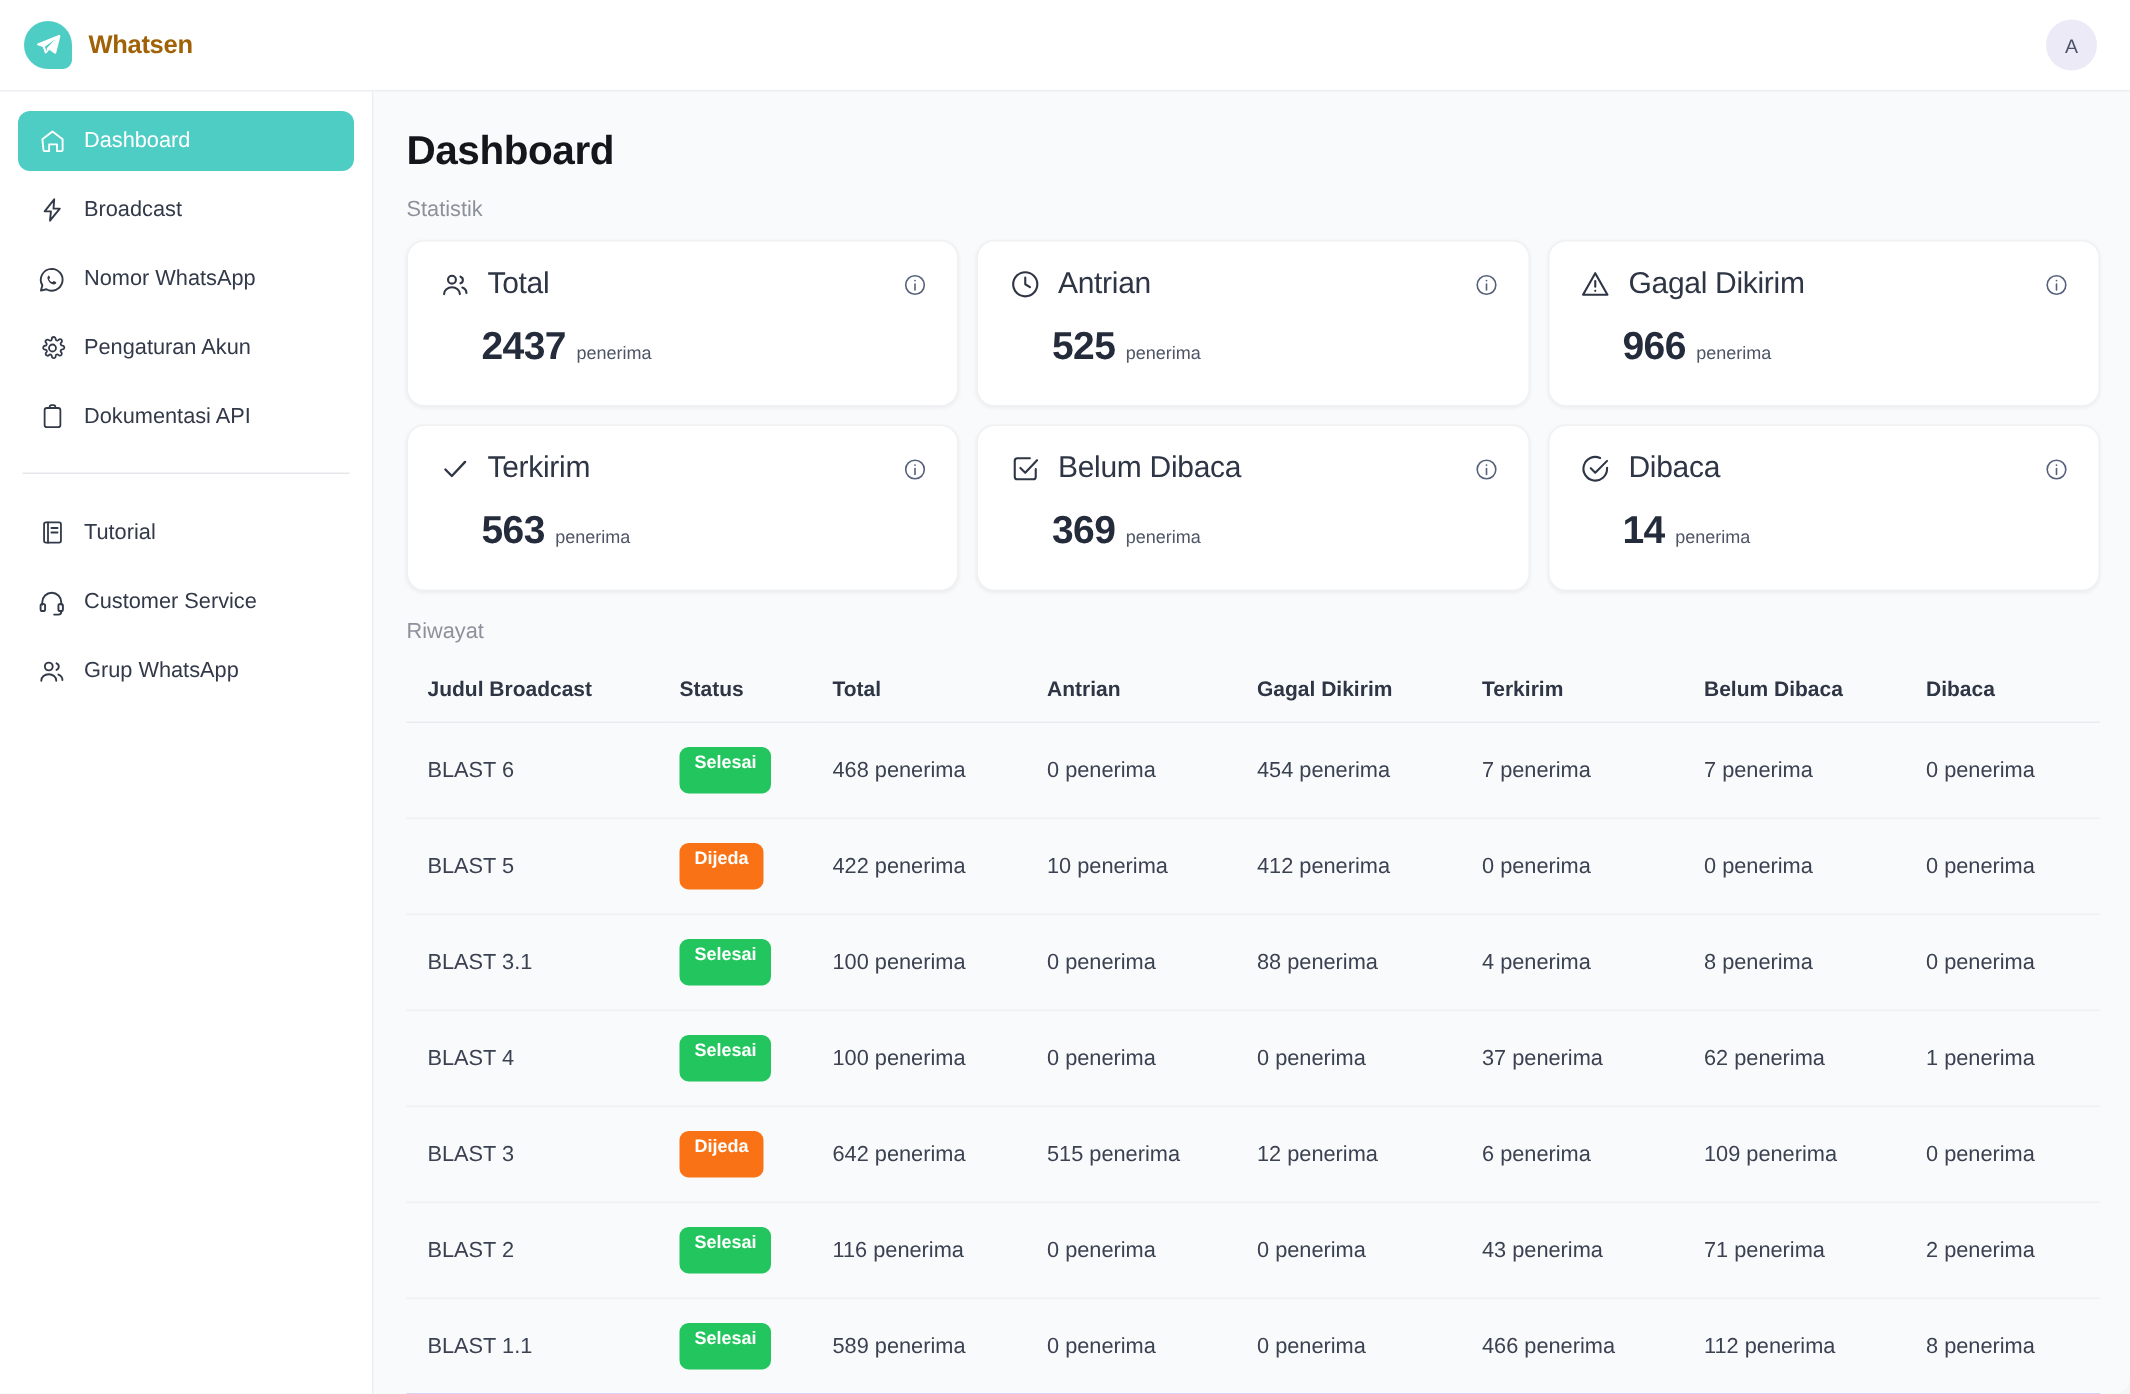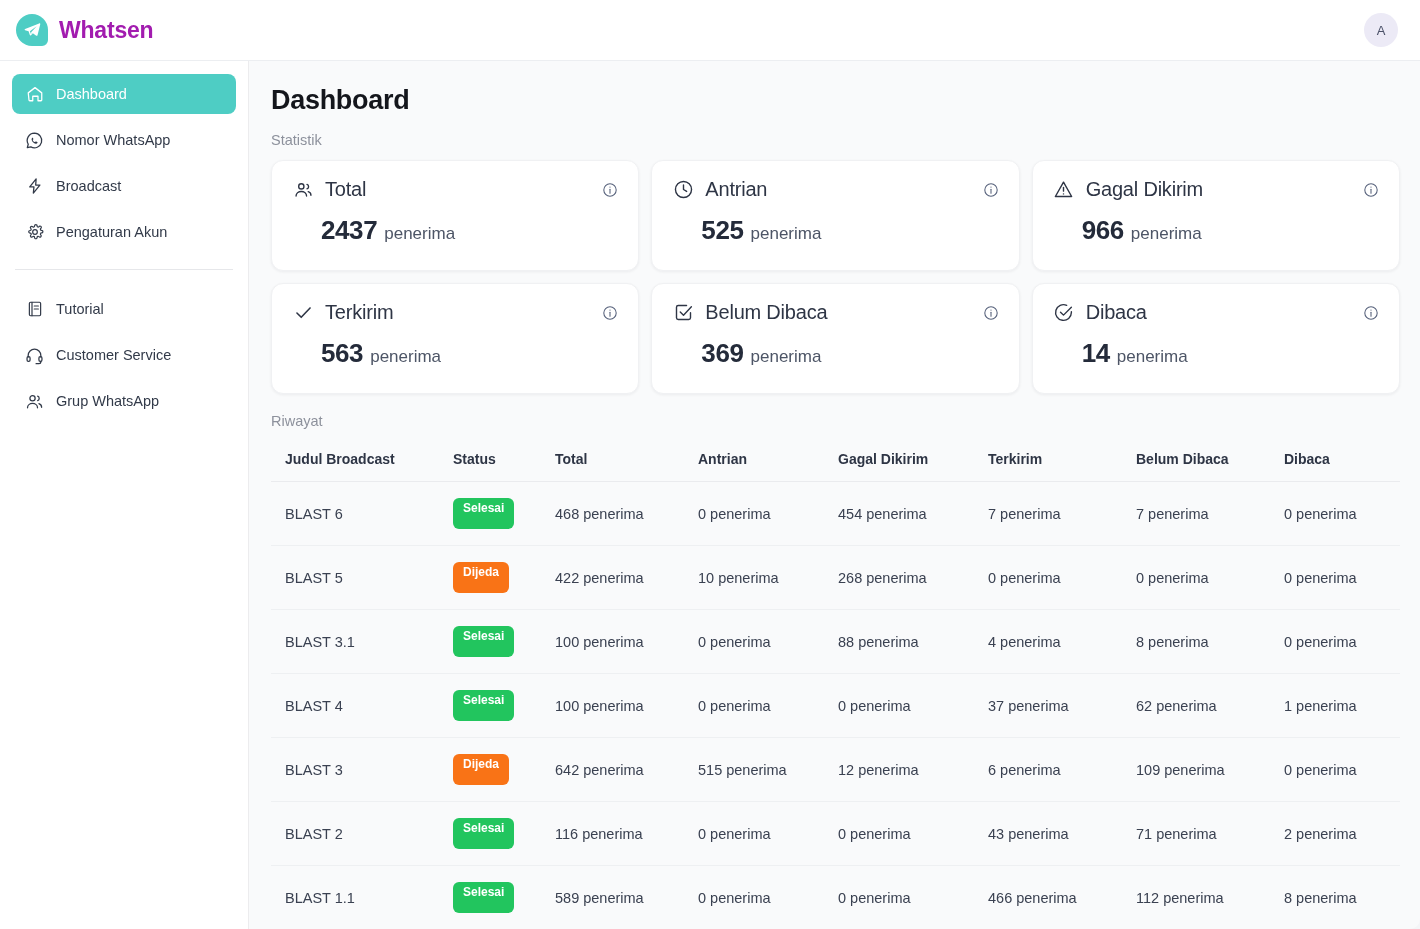--- a/index.html
+++ b/index.html
@@ -29,23 +29,23 @@
   .brand { display: flex; align-items: center; gap: 11px; }
   .brand-logo {
     width: 32px; height: 32px;
     background: #4ecdc4;
     border-radius: 50% 50% 6px 50%;
     display: flex; align-items: center; justify-content: center;
     flex: none;
   }
   .brand-logo svg { display: block; }
   .brand-name {
-    font-size: 23px;
+    font-size: 17px;
     font-weight: bold;
-    color: #a21caf;
+    color: #a16207;
     letter-spacing: -0.2px;
   }
   .avatar {
     width: 34px; height: 34px;
     border-radius: 50%;
     background: #eceaf6;
     color: #4b5168;
     font-size: 13px;
     display: flex; align-items: center; justify-content: center;
     flex: none;
@@ -145,21 +145,21 @@
   .stat-label .ico { width: 22px; height: 22px; flex: none; display: flex; align-items: center; justify-content: center; }
   .stat-label .ico svg { display: block; }
   .info-ico { width: 16px; height: 16px; flex: none; cursor: pointer; }
   .stat-bottom { display: flex; align-items: baseline; gap: 7px; margin-left: 29px; }
   .stat-value {
     font-size: 26px;
     font-weight: bold;
     color: #242b3a;
     letter-spacing: -0.4px;
   }
-  .stat-unit { font-size: 17px; color: #4d5566; }
+  .stat-unit { font-size: 12px; color: #4d5566; }
 
   
   .table-wrap { background: transparent; }
   table { width: 100%; border-collapse: collapse; }
   thead th {
     text-align: left;
     font-size: 14px;
     font-weight: bold;
     color: #2e3545;
     padding: 10px 6px 14px 6px;
@@ -247,47 +247,56 @@
           <svg width="18" height="18" viewBox="0 0 24 24" fill="none" stroke="currentColor" stroke-width="1.7" stroke-linecap="round" stroke-linejoin="round">
               <path d="M3 10.5 12 3.5l9 7V20a1 1 0 0 1-1 1h-4v-6H9v6H5a1 1 0 0 1-1-1z"></path>
             </svg>
         </span>
         <span>Dashboard</span>
       </div>
 
 
       <div class="nav-item">
         <span class="ico">
+          <svg width="18" height="18" viewBox="0 0 24 24" fill="none" stroke="currentColor" stroke-width="1.7" stroke-linecap="round" stroke-linejoin="round">
+              <path d="M13.5 2.5 5 13.2h5.6L9.8 21.5 18.5 10.8h-5.6z"></path>
+            </svg>
+        </span>
+        <span>Broadcast</span>
+      </div>
+
+      <div class="nav-item">
+        <span class="ico">
           <svg width="19" height="19" viewBox="0 0 24 24" fill="none" stroke="currentColor" stroke-width="1.6" stroke-linecap="round" stroke-linejoin="round">
               <path d="M12 2.8a9.2 9.2 0 0 0-7.9 13.9L2.9 21.1l4.5-1.1A9.2 9.2 0 1 0 12 2.8z"></path>
               <path d="M8.9 8.2c.3-.1.7 0 .9.4l.7 1.3c.1.3.1.6-.1.8l-.5.5c-.1.2-.2.4 0 .7.5.9 1.3 1.6 2.2 2 .3.1.5.1.7-.1l.5-.5c.2-.2.5-.2.8-.1l1.3.7c.4.2.5.6.4.9-.3.9-1.3 1.4-2.3 1.2-2.5-.5-4.6-2.6-5.1-5.1-.2-1 .3-2 1.2-2.3z" fill="currentColor" stroke="none"></path>
             </svg>
         </span>
         <span>Nomor WhatsApp</span>
       </div>
 
       <div class="nav-item">
         <span class="ico">
-          <svg width="18" height="18" viewBox="0 0 24 24" fill="none" stroke="currentColor" stroke-width="1.7" stroke-linecap="round" stroke-linejoin="round">
-              <path d="M13.5 2.5 5 13.2h5.6L9.8 21.5 18.5 10.8h-5.6z"></path>
-            </svg>
-        </span>
-        <span>Broadcast</span>
-      </div>
-
-      <div class="nav-item">
-        <span class="ico">
           <svg width="18" height="18" viewBox="0 0 24 24" fill="none" stroke="currentColor" stroke-width="1.6" stroke-linecap="round" stroke-linejoin="round">
               <circle cx="12" cy="12" r="3.1"></circle>
               <path d="M19.3 14.2a1.4 1.4 0 0 0 .3 1.5l.1.1a1.7 1.7 0 1 1-2.4 2.4l-.1-.1a1.4 1.4 0 0 0-1.5-.3 1.4 1.4 0 0 0-.9 1.3v.2a1.7 1.7 0 1 1-3.4 0v-.1a1.4 1.4 0 0 0-.9-1.3 1.4 1.4 0 0 0-1.5.3l-.1.1a1.7 1.7 0 1 1-2.4-2.4l.1-.1a1.4 1.4 0 0 0 .3-1.5 1.4 1.4 0 0 0-1.3-.9h-.2a1.7 1.7 0 1 1 0-3.4h.1a1.4 1.4 0 0 0 1.3-.9 1.4 1.4 0 0 0-.3-1.5l-.1-.1A1.7 1.7 0 1 1 8.8 5l.1.1a1.4 1.4 0 0 0 1.5.3h.1a1.4 1.4 0 0 0 .9-1.3v-.2a1.7 1.7 0 1 1 3.4 0v.1a1.4 1.4 0 0 0 .9 1.3 1.4 1.4 0 0 0 1.5-.3l.1-.1A1.7 1.7 0 1 1 19.7 7.2l-.1.1a1.4 1.4 0 0 0-.3 1.5v.1a1.4 1.4 0 0 0 1.3.9h.2a1.7 1.7 0 1 1 0 3.4h-.1a1.4 1.4 0 0 0-1.3.9z"></path>
             </svg>
         </span>
         <span>Pengaturan Akun</span>
       </div>
 
+      <div class="nav-item">
+        <span class="ico">
+          <svg width="18" height="18" viewBox="0 0 24 24" fill="none" stroke="currentColor" stroke-width="1.6" stroke-linecap="round" stroke-linejoin="round">
+              <rect x="5" y="4" width="14" height="17" rx="2"></rect>
+              <path d="M9.5 4V3a1.5 1.5 0 0 1 1.5-1.5h2A1.5 1.5 0 0 1 14.5 3v1z"></path>
+            </svg>
+        </span>
+        <span>Dokumentasi API</span>
+      </div>
 
     </div>
 
     <div class="nav-divider"></div>
 
     <div class="nav-group-2">
 
       <div class="nav-item">
         <span class="ico">
           <svg width="18" height="18" viewBox="0 0 24 24" fill="none" stroke="currentColor" stroke-width="1.6" stroke-linecap="round" stroke-linejoin="round">
@@ -512,21 +521,21 @@
             <td>7 penerima</td>
             <td>7 penerima</td>
             <td>0 penerima</td>
           </tr>
 
           <tr>
             <td>BLAST 5</td>
             <td><span class="badge dijeda">Dijeda</span></td>
             <td>422 penerima</td>
             <td>10 penerima</td>
-            <td>268 penerima</td>
+            <td>412 penerima</td>
             <td>0 penerima</td>
             <td>0 penerima</td>
             <td>0 penerima</td>
           </tr>
 
           <tr>
             <td>BLAST 3.1</td>
             <td><span class="badge selesai">Selesai</span></td>
             <td>100 penerima</td>
             <td>0 penerima</td>

